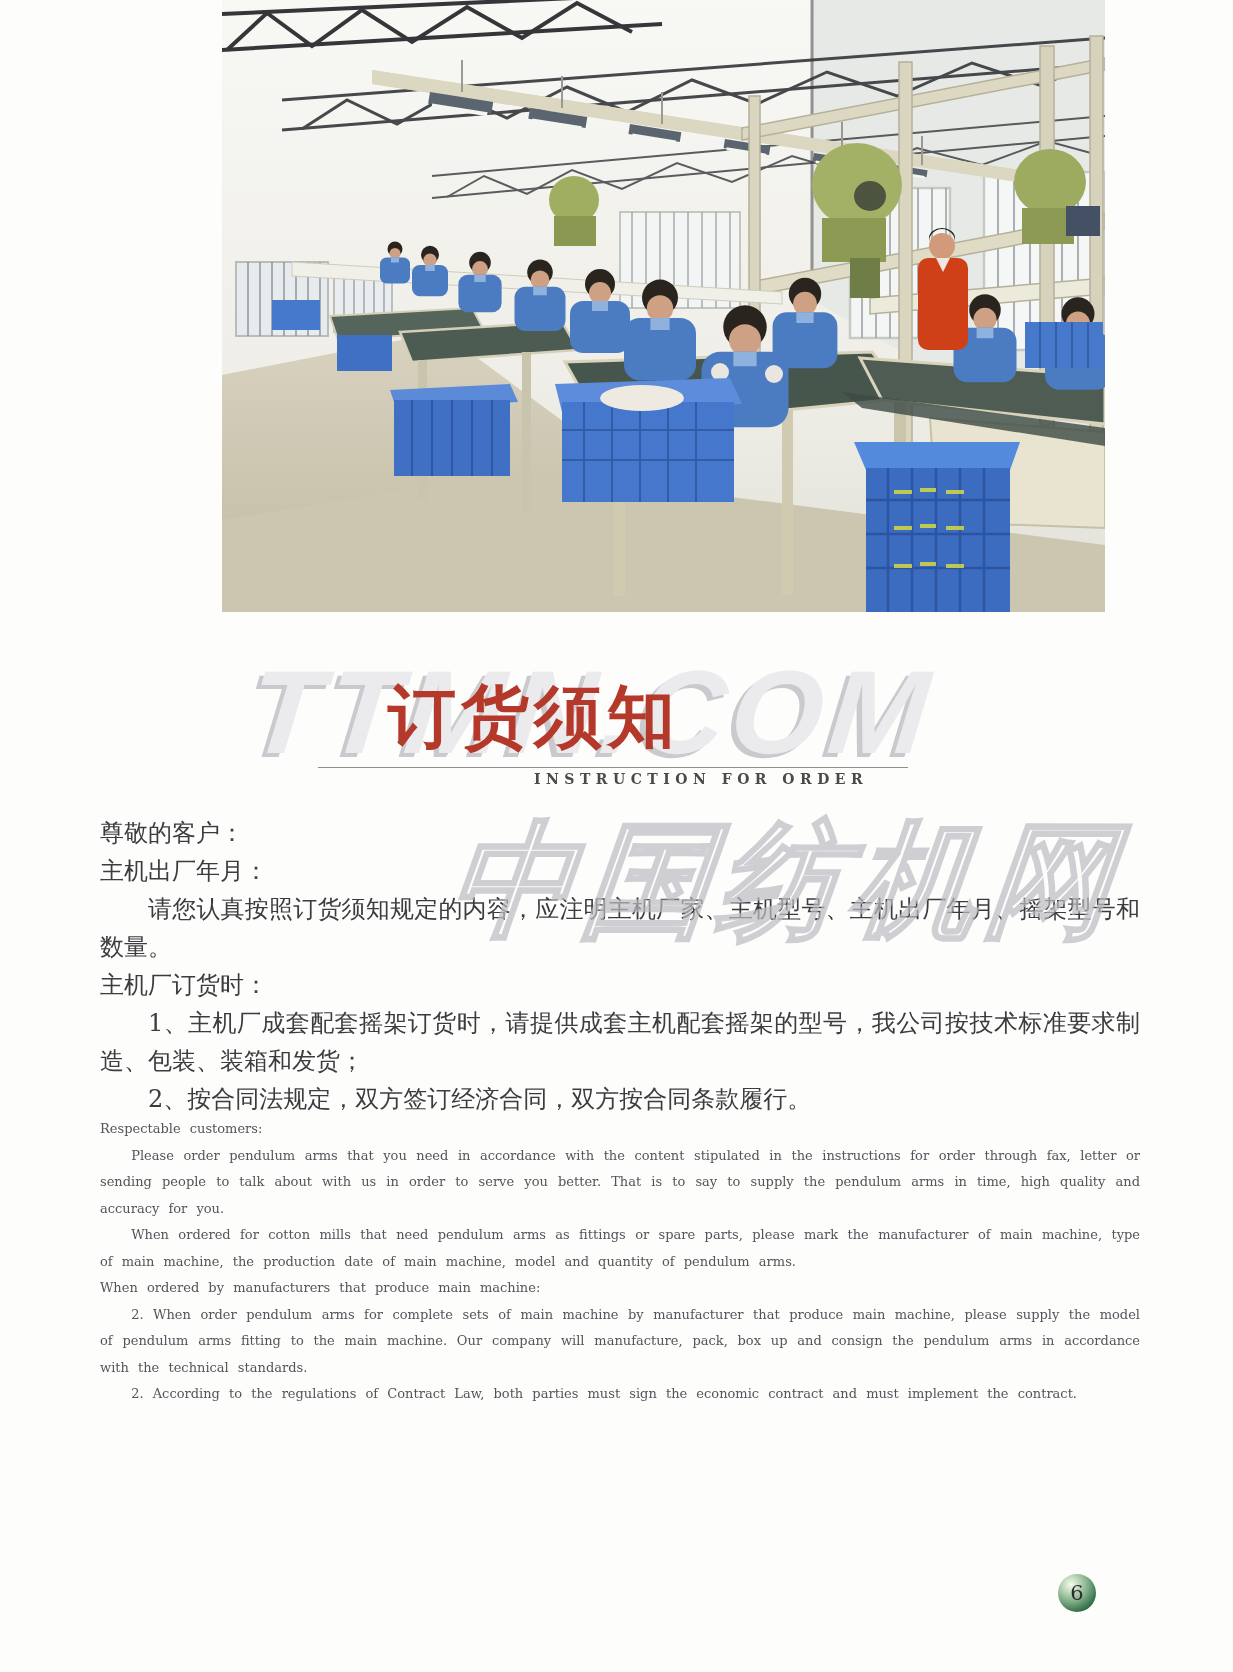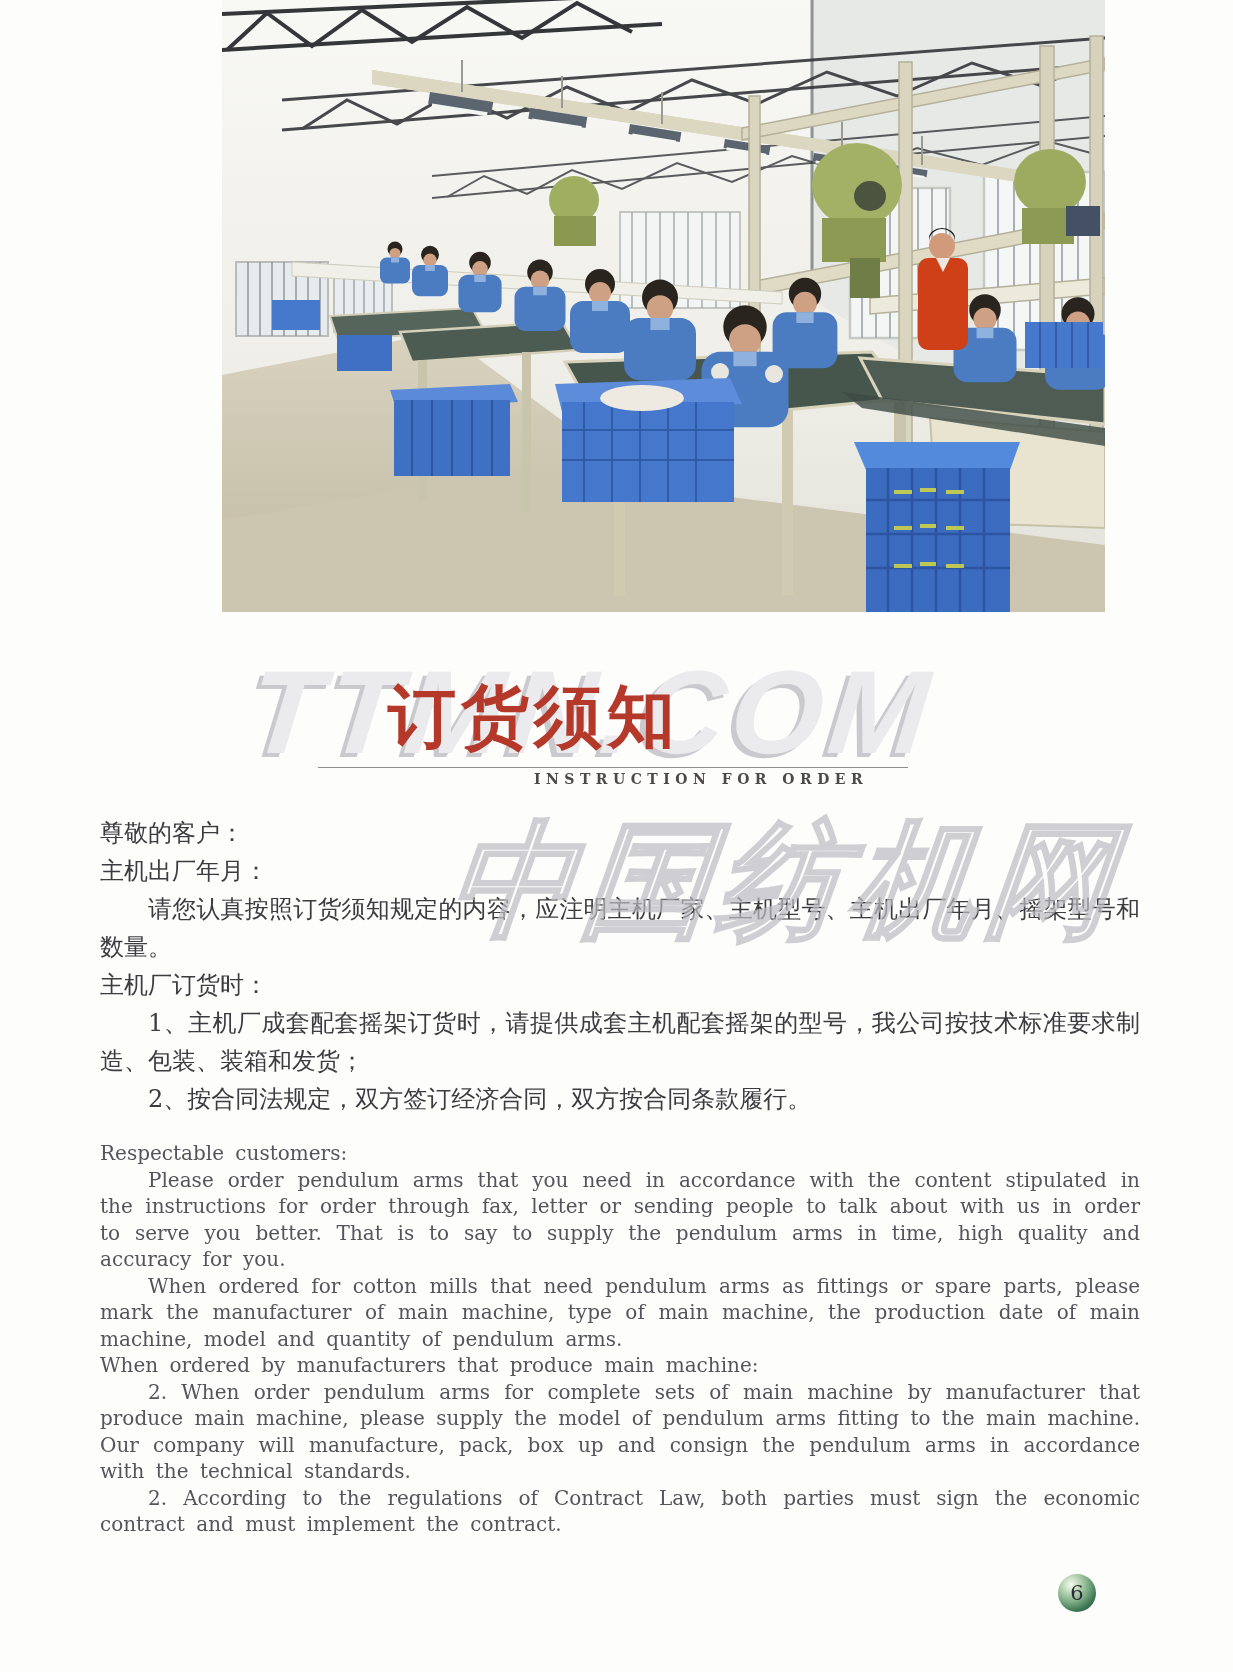--- a/index.html
+++ b/index.html
@@ -30,22 +30,22 @@
                 background:#8f8d8b; z-index:4; }
   .title-en { position:absolute; left:534px; top:771px; z-index:4; white-space:nowrap;
               font-size:14px; font-weight:600; letter-spacing:5.5px; color:#4c4946; }
 
   
   .zh-block { position:absolute; left:100px; top:794px; width:1040px; z-index:2;
               font-size:24px; line-height:38px; color:#3c3c40; text-align:justify;margin-top:20px; }
   .zh-block p.indent { text-indent:2em; }
 
   
-  .en-block { position:absolute; left:100px; top:1140px; width:1040px; z-index:2;
-              font-size:20px; line-height:26.5px; color:#54545a; text-align:justify;
+  .en-block { position:absolute; left:100px; top:1116px; width:1040px; z-index:2;
+              font-size:13px; line-height:26.5px; color:#54545a; text-align:justify;
               word-spacing:5px; }
   .en-block p.indent { text-indent:2.4em; }
 
   
   .page-ball { position:absolute; left:1058px; top:1574px; width:38px; height:38px;
                border-radius:50%; z-index:2;
                background:radial-gradient(circle at 34% 28%, #f4f9f0 0%, #cfe3c8 16%,
                           #83b089 45%, #3a7551 72%, #1b4a2d 100%);
                display:flex; align-items:center; justify-content:center;
                font-size:21px; color:#2b2b33; }

